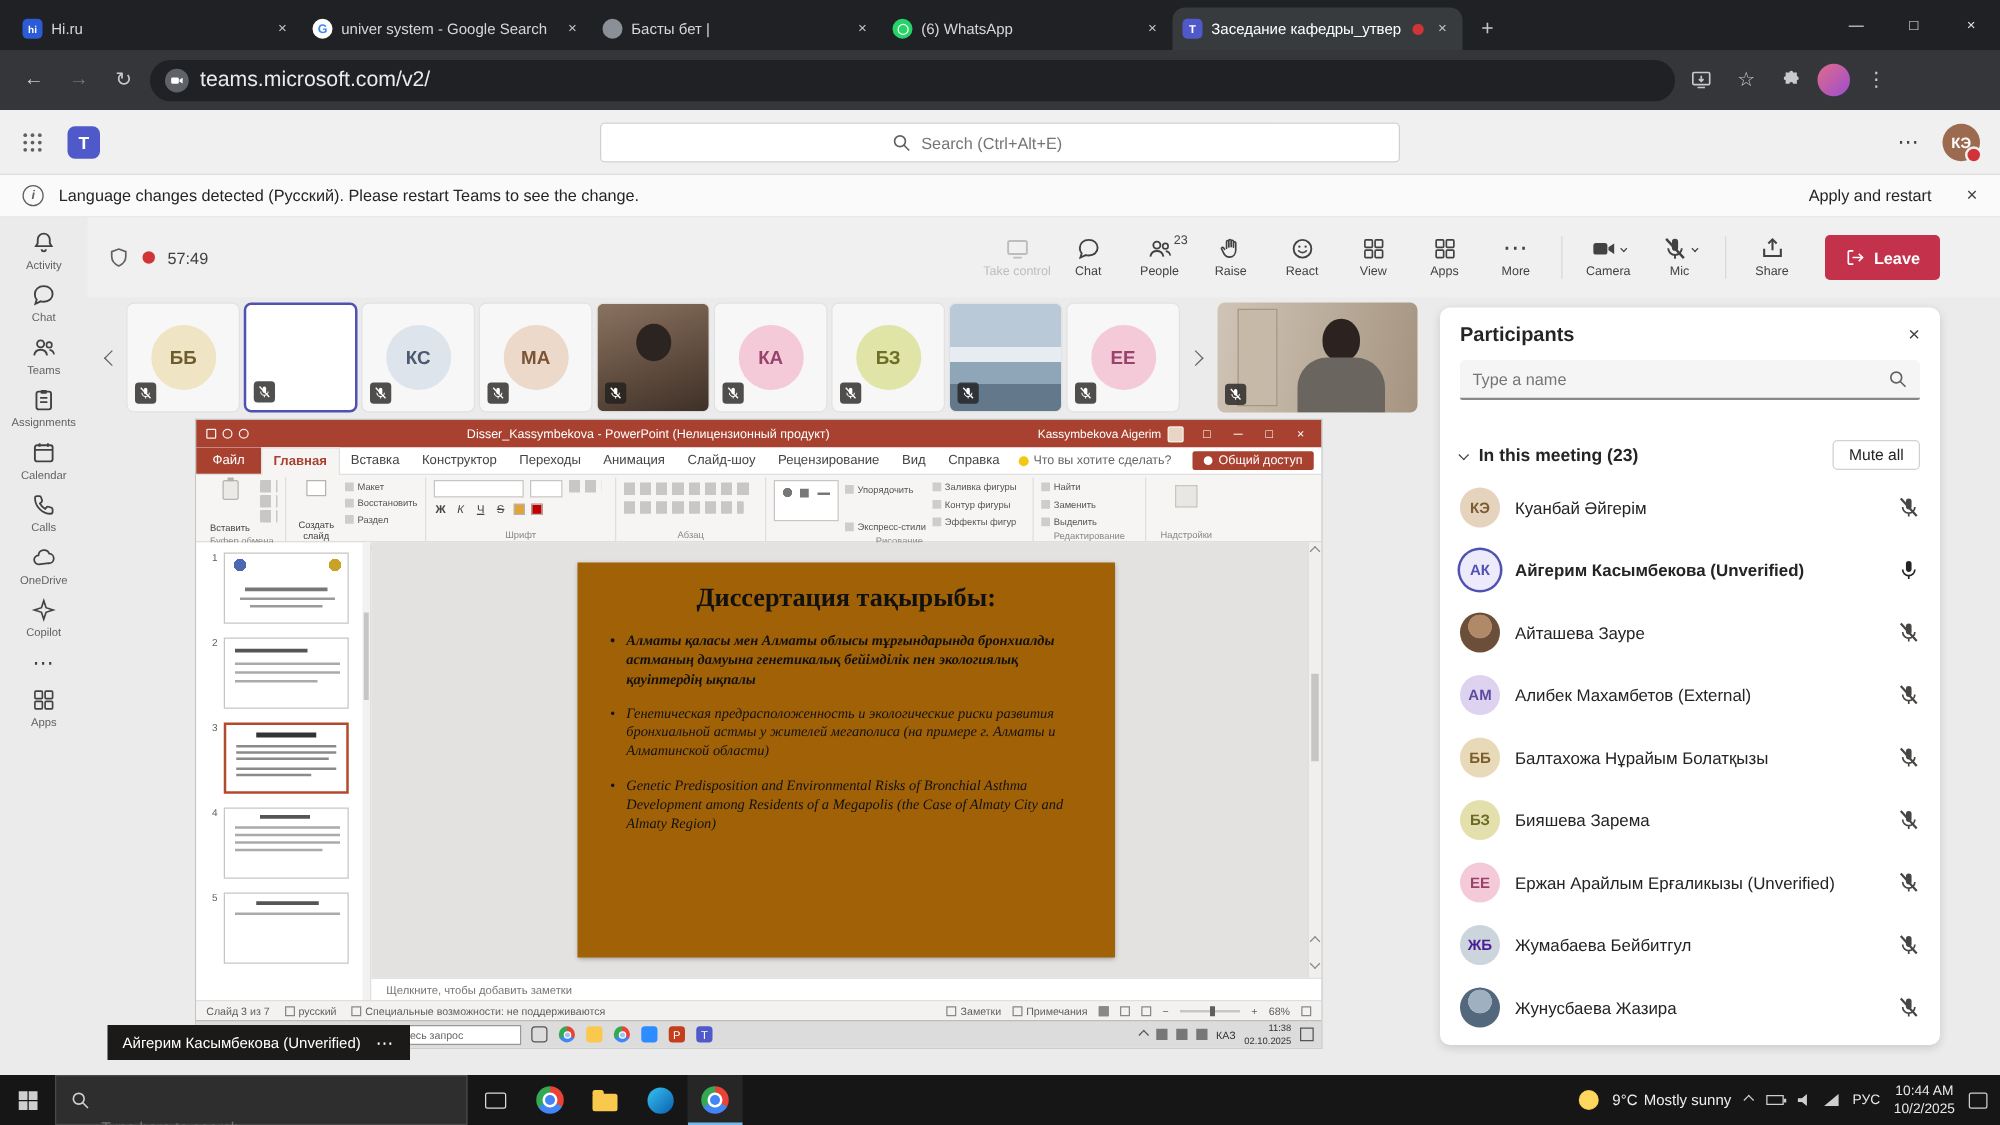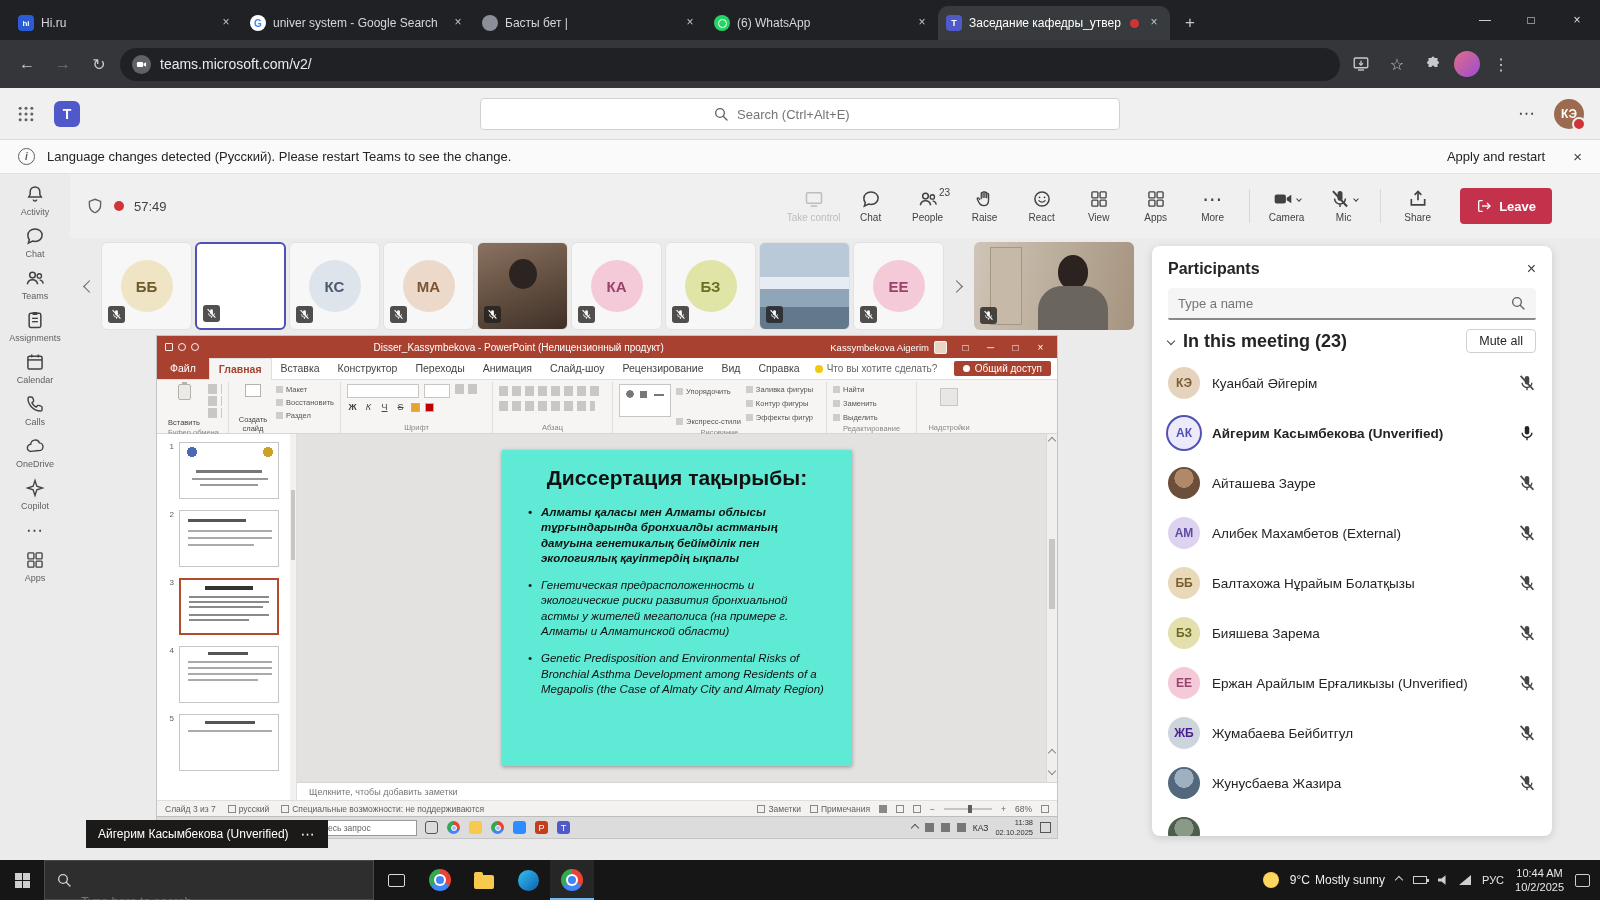--- a/index.html
+++ b/index.html
@@ -20,21 +20,21 @@
 .f-tm{background:#5059c9;}.f-tm::after{content:"T";font-size:9px;}
 .recdot{width:9px;height:9px;border-radius:50%;background:var(--rec-red,#d13438);flex:none;}
 .newtab{width:28px;height:28px;color:#c3c6c9;font-size:17px;display:flex;align-items:center;justify-content:center;margin:0 0 3px 6px;border-radius:50%;}
 .wincontrols{margin-left:auto;display:flex;height:40px;}
 .wc{width:46px;height:40px;display:flex;align-items:center;justify-content:center;color:#dfe1e4;font-size:12px;}
 
 
 .addrbar{height:48px;background:#35363a;display:flex;align-items:center;gap:6px;padding:0 12px;}
 .nv{width:30px;height:30px;border-radius:50%;color:#c7c9cc;font-size:16px;display:flex;align-items:center;justify-content:center;flex:none;}
 .nv.dim{color:#6f7175;}
-.omnibox{flex:1;max-width:1220px;height:33px;background:#202124;border-radius:17px;display:flex;align-items:center;padding:0 12px;gap:9px;color:#e8eaed;font-size:14px;}
+.omnibox{flex:1;max-width:1220px;height:33px;background:#202124;border-radius:17px;display:flex;align-items:center;padding:0 12px;gap:9px;color:#e8eaed;font-size:17px;}
 .siteinfo{width:19px;height:19px;border-radius:50%;background:#5f6368;display:flex;align-items:center;justify-content:center;color:#fff;flex:none;}
 .bavatar{width:26px;height:26px;border-radius:50%;background:linear-gradient(135deg,#e06c88,#9c4dd1);flex:none;}
 
 
 .tmtop{height:52px;background:#f0f0f0;border-bottom:1px solid #dcdcdc;display:flex;align-items:center;padding:0 16px;position:relative;}
 .tmlogo{width:26px;height:26px;border-radius:6px;background:#5059c9;margin-left:18px;position:relative;flex:none;}
 .tmlogo::after{content:"T";position:absolute;inset:0;display:flex;align-items:center;justify-content:center;color:#fff;font-weight:bold;font-size:14px;}
 .tmsearch{position:absolute;left:50%;top:10px;transform:translateX(-50%);width:640px;height:32px;background:#fff;border:1px solid #d1d1d1;border-radius:4px;display:flex;align-items:center;justify-content:center;gap:8px;color:#616161;}
 .tmsearch input{border:none;outline:none;width:150px;font-size:13px;background:transparent;color:#333;font-family:inherit;}
 .tmright{margin-left:auto;display:flex;align-items:center;gap:18px;}
@@ -140,21 +140,21 @@
 .t1{background-image:radial-gradient(circle at 12px 9px,#4a69b0 0 5px,transparent 5px),radial-gradient(circle at 88px 9px,#c9a227 0 5px,transparent 5px),linear-gradient(#777,#777),linear-gradient(#9a9a9a,#9a9a9a),linear-gradient(#9a9a9a,#9a9a9a);background-size:100% 100%,100% 100%,66px 3px,76px 2px,58px 2px;background-position:0 0,0 0,16px 27px,12px 35px,20px 41px;}
 .t2{background-image:linear-gradient(#555,#555),linear-gradient(#aaa,#aaa),linear-gradient(#aaa,#aaa),linear-gradient(#aaa,#aaa);background-size:58px 3px,84px 2px,84px 2px,66px 2px;background-position:8px 8px,8px 19px,8px 26px,8px 33px;}
 .t3{background-image:linear-gradient(#333,#333),linear-gradient(#8a8a8a,#8a8a8a),linear-gradient(#8a8a8a,#8a8a8a),linear-gradient(#8a8a8a,#8a8a8a),linear-gradient(#8a8a8a,#8a8a8a),linear-gradient(#8a8a8a,#8a8a8a);background-size:48px 4px,80px 2px,80px 2px,74px 2px,80px 2px,60px 2px;background-position:24px 6px,8px 16px,8px 21px,8px 26px,8px 34px,8px 39px;}
 .t4{background-image:linear-gradient(#555,#555),linear-gradient(#aaa,#aaa),linear-gradient(#aaa,#aaa),linear-gradient(#aaa,#aaa),linear-gradient(#aaa,#aaa);background-size:40px 3px,84px 2px,84px 2px,84px 2px,70px 2px;background-position:28px 5px,8px 14px,8px 20px,8px 26px,8px 32px;}
 .t5{background-image:linear-gradient(#555,#555),linear-gradient(#aaa,#aaa);background-size:50px 3px,84px 2px;background-position:25px 6px,8px 15px;}
 .tscroll{position:absolute;top:0;right:0;bottom:0;width:6px;background:#f3f2f1;}
 .tscroll::before{content:"";position:absolute;top:56px;left:1px;right:1px;height:70px;background:#c8c6c4;}
 
 .pmain{flex:1;display:flex;flex-direction:column;min-width:0;}
 .slidearea{flex:1;background:#e4e2e0;display:flex;align-items:center;justify-content:center;position:relative;min-height:0;}
-.slide{width:350px;height:316px;background:#5eead4;box-shadow:0 1px 4px rgba(0,0,0,.35);padding:16px 26px;font-family:Liberation Sans, sans-serif;}
+.slide{width:430px;height:316px;background:#a16207;box-shadow:0 1px 4px rgba(0,0,0,.35);padding:16px 26px;font-family:Liberation Serif, serif;}
 .slide h1{font-size:21px;font-weight:600;text-align:center;margin-bottom:15px;color:#111;}
 .slide ul{list-style:none;}
 .slide li{font-style:italic;font-size:11.5px;line-height:1.33;margin-bottom:12px;position:relative;padding-left:13px;color:#111;}
 .slide li::before{content:"•";position:absolute;left:0;}
 .slide li.b{font-weight:bold;}
 .vsb{position:absolute;top:0;right:0;bottom:0;width:11px;background:#f0efee;border-left:1px solid #dcdad8;}
 .vsb .vthumb{position:absolute;top:105px;left:2px;right:2px;height:70px;background:#c8c6c4;}
 .vsb .cu{position:absolute;top:4px;left:2px;}
 .vsb .cd1{position:absolute;bottom:26px;left:2px;}
 .vsb .cd2{position:absolute;bottom:8px;left:2px;}
@@ -187,24 +187,24 @@
 .rtray{margin-left:auto;display:flex;align-items:center;gap:7px;}
 .rti{width:9px;height:9px;background:#777;flex:none;}
 .rdt{display:flex;flex-direction:column;align-items:flex-end;font-size:7.5px;line-height:1.25;color:#333;}
 .rnotif{width:11px;height:11px;border:1.3px solid #555;flex:none;}
 
 
 .ppanel{width:400px;margin:8px 48px 24px 10px;background:#fff;border-radius:8px;box-shadow:0 2px 8px rgba(0,0,0,.14);display:flex;flex-direction:column;overflow:hidden;flex:none;}
 .ptitle{display:flex;align-items:center;padding:14px 16px 6px;}
 .ptitle .t{font-size:16px;font-weight:bold;color:#242424;}
 .ptitle .x{margin-left:auto;color:#424242;font-size:16px;}
-.psearch{margin:4px 16px 4px;height:32px;background:#f5f5f5;border-radius:4px 4px 2px 2px;border-bottom:2px solid #8a8886;display:flex;align-items:center;padding:0 10px;gap:8px;justify-content:flex-end;}
+.psearch{margin:4px 16px 27px;height:32px;background:#f5f5f5;border-radius:4px 4px 2px 2px;border-bottom:2px solid #8a8886;display:flex;align-items:center;padding:0 10px;gap:8px;justify-content:flex-end;}
 .psearch input{flex:1;border:none;outline:none;background:transparent;font-size:13px;color:#333;font-family:inherit;}
 .psec{display:flex;align-items:center;gap:9px;padding:6px 16px;height:34px;color:#424242;}
-.psec .seclab{font-size:18px;font-weight:bold;color:#242424;}
+.psec .seclab{font-size:14px;font-weight:bold;color:#242424;}
 .muteall{margin-left:auto;font-size:12.5px;color:#242424;border:1px solid #d1d1d1;border-radius:4px;padding:4px 12px;background:#fff;}
 .plist{flex:1;overflow:hidden;}
 .prow{display:flex;align-items:center;gap:12px;padding:0 16px;height:50px;}
 .pav{width:32px;height:32px;border-radius:50%;font-size:12px;font-weight:bold;display:flex;align-items:center;justify-content:center;flex:none;}
 .pname{font-size:13.5px;color:#242424;flex:1;white-space:nowrap;overflow:hidden;text-overflow:ellipsis;}
 .prow.me .pname{font-weight:bold;}
 .pmicw{color:#484644;flex:none;display:flex;}
 .pc0{background:#e5d3bd;color:#7a5b32;}
 .pc1{background:#edeafc;color:#4f52b2;box-shadow:0 0 0 2px #4f52b2;}
 .pc2{background:radial-gradient(circle at 50% 35%,#b08968 0 36%,#6b4f3a 37% 100%);}

